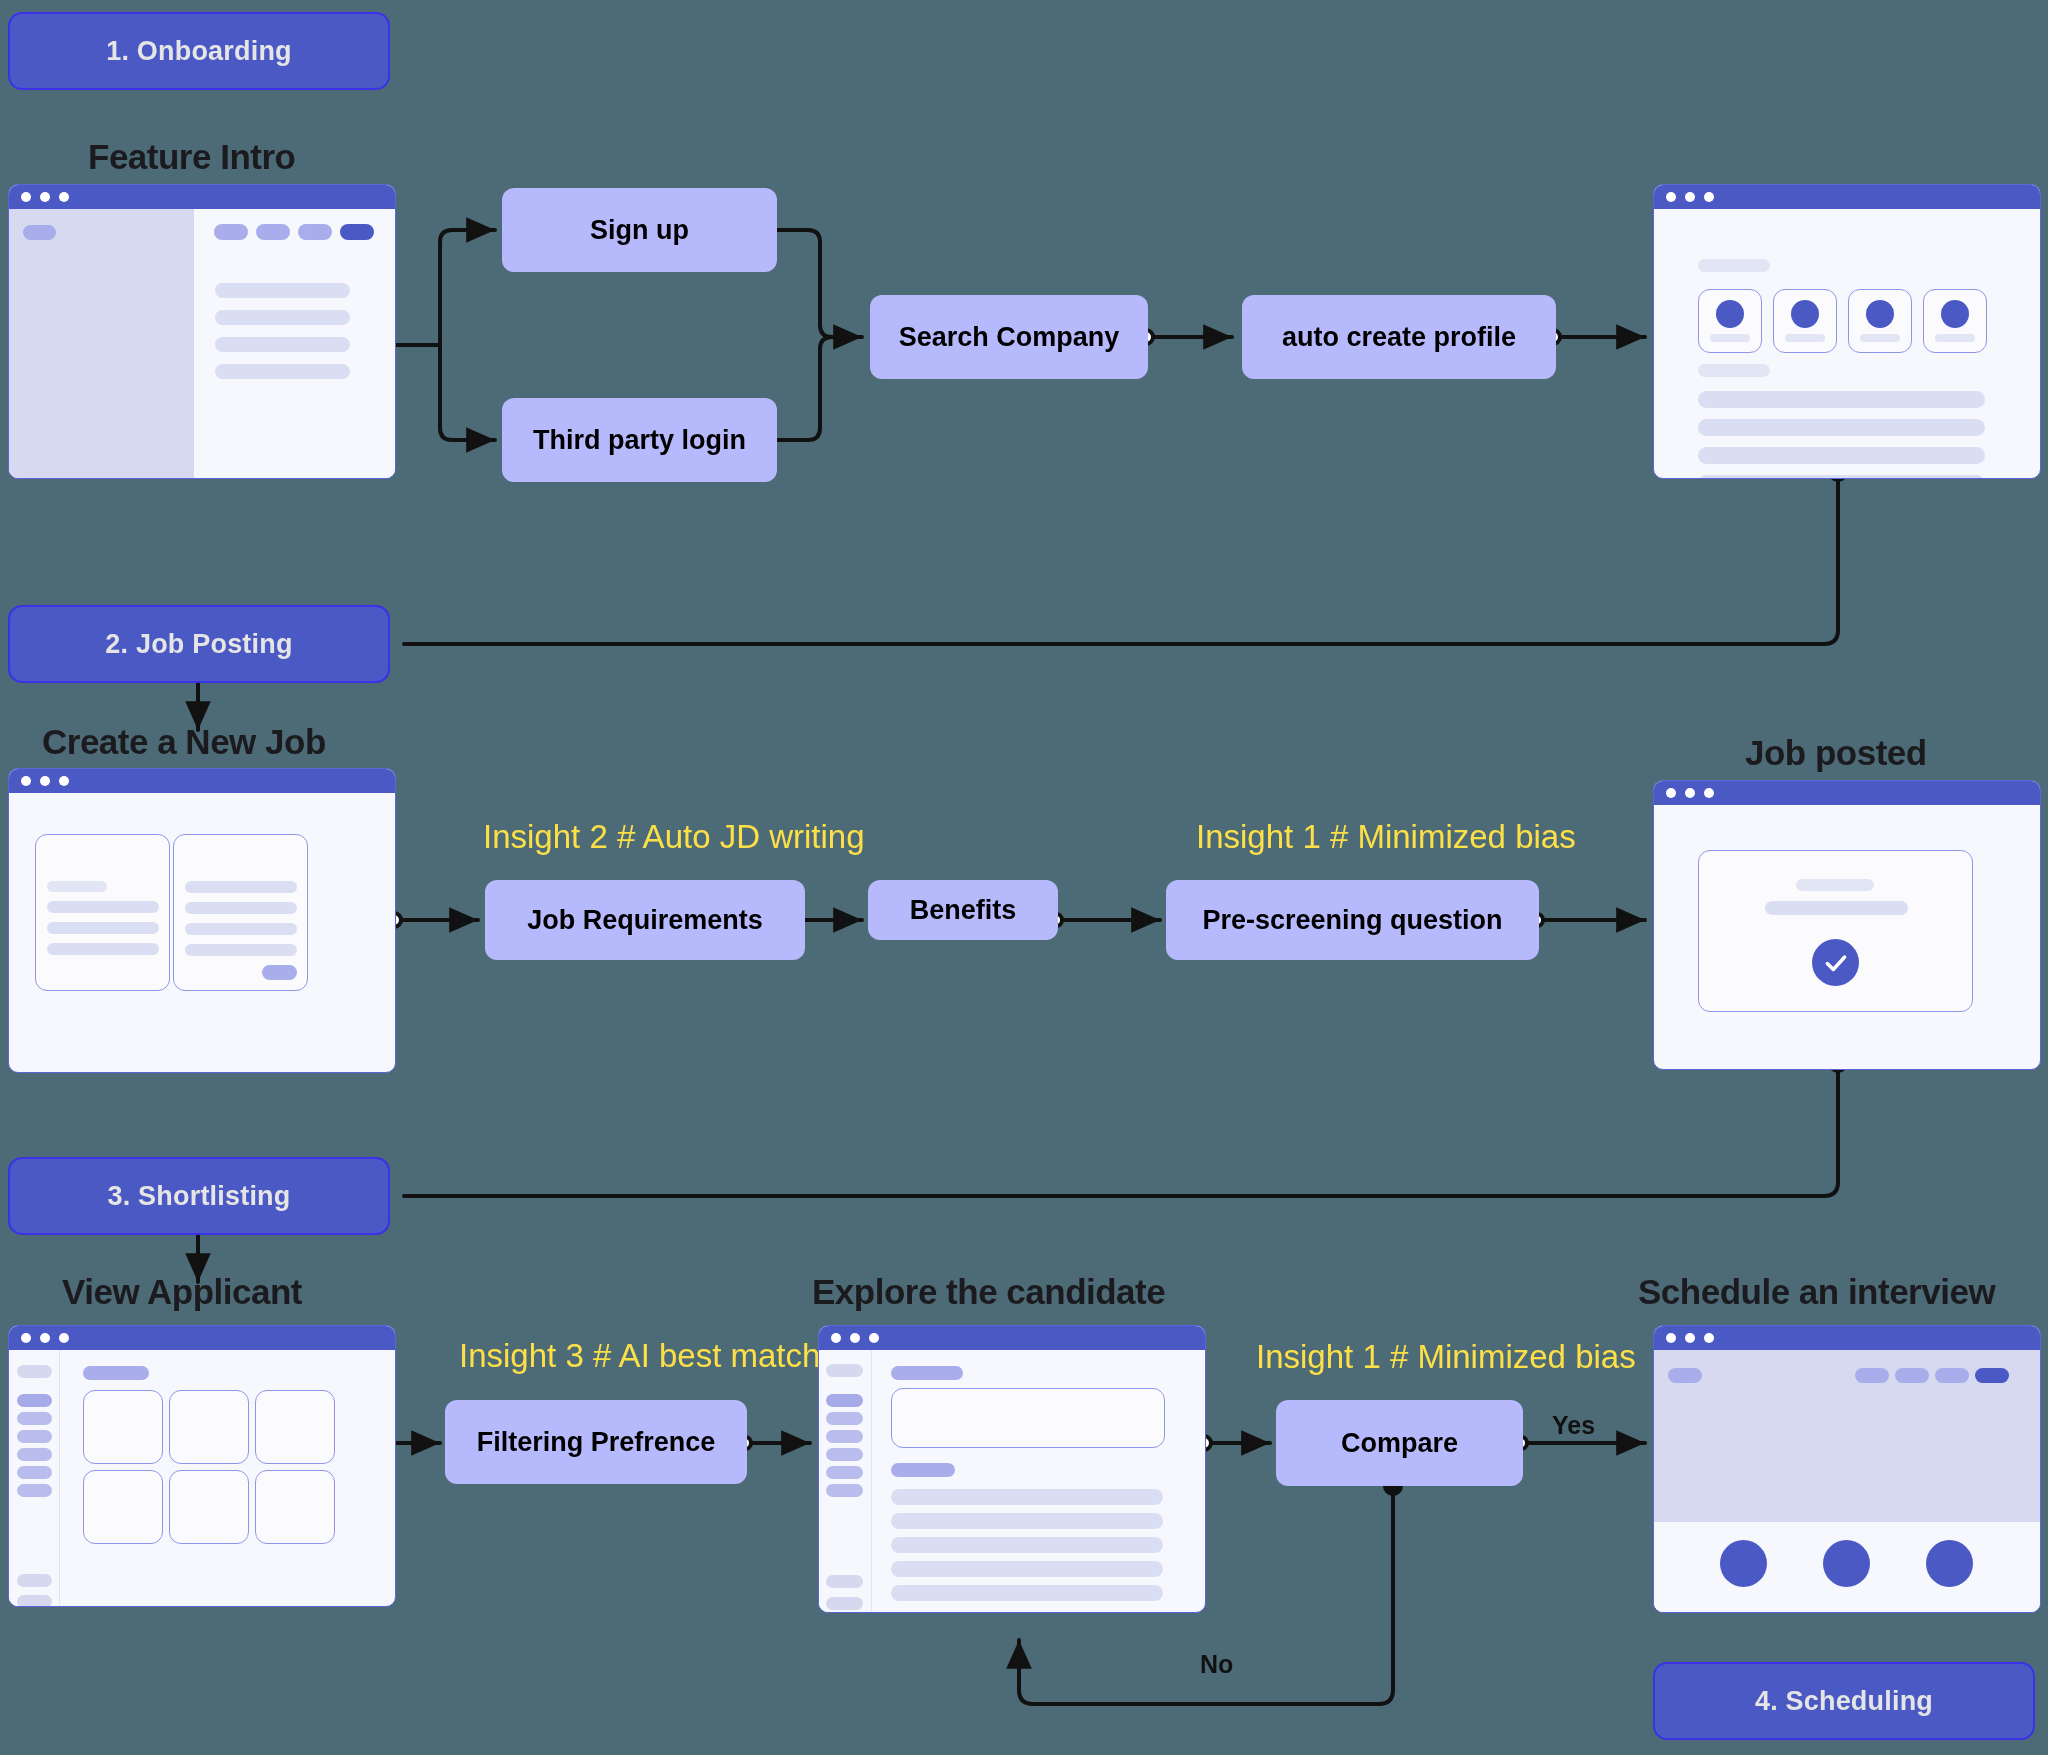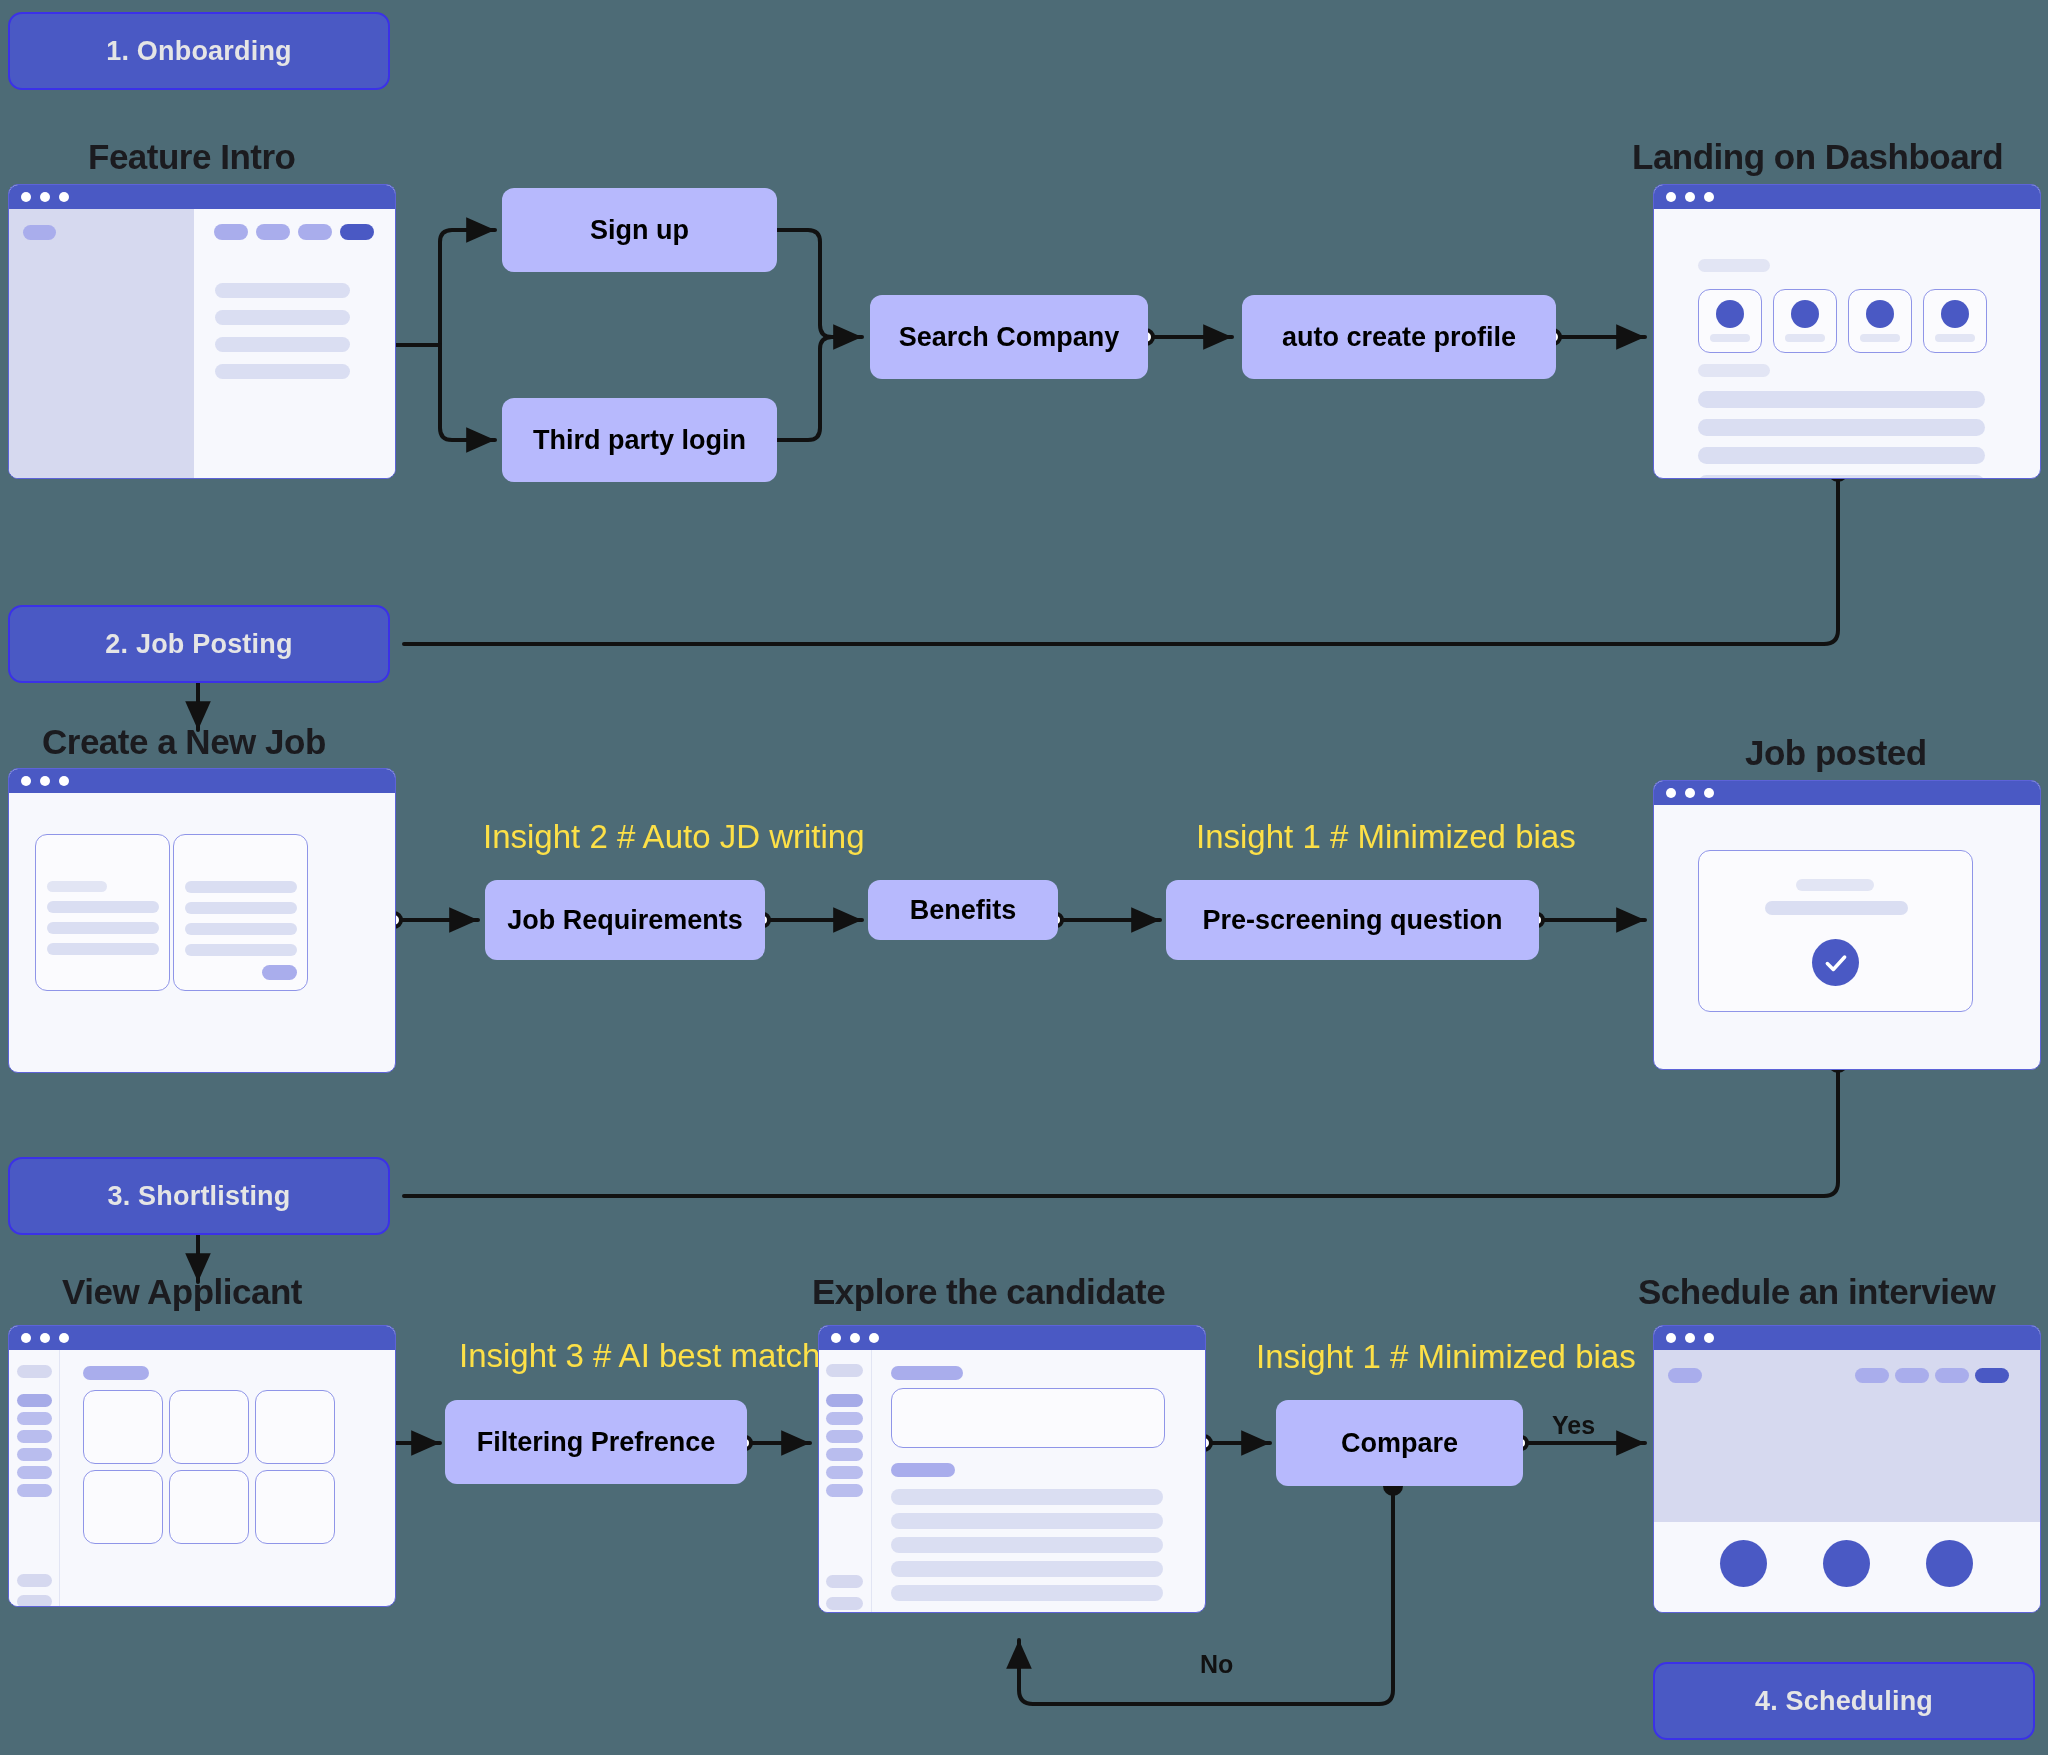--- a/index.html
+++ b/index.html
@@ -180,21 +180,20 @@
 
   <div class="section-pill" style="left:8px;top:1157px;width:382px;height:78px;">
     <span>3.  Shortlisting</span>
   </div>
 
   <div class="section-pill" style="left:1653px;top:1662px;width:382px;height:78px;">
     <span>4.  Scheduling</span>
   </div>
 
   <div class="screen-title" style="left:88px;top:137px;">Feature Intro</div>
-  <div class="screen-title" style="left:1632px;top:137px;">Landing on Dashboard</div>
   <div class="screen-title" style="left:42px;top:722px;">Create a New Job</div>
   <div class="screen-title" style="left:1745px;top:733px;">Job posted</div>
   <div class="screen-title" style="left:62px;top:1272px;">View Applicant</div>
   <div class="screen-title" style="left:812px;top:1272px;">Explore the candidate</div>
   <div class="screen-title" style="left:1638px;top:1272px;">Schedule an interview</div>
 
   <div class="insight" style="left:483px;top:818px;">Insight 2 # Auto JD writing</div>
   <div class="insight" style="left:1196px;top:818px;">Insight 1 # Minimized bias</div>
   <div class="insight" style="left:443px;top:1337px;margin-left:16px;">Insight 3 #  AI best match</div>
   <div class="insight" style="left:1256px;top:1338px;">Insight 1 # Minimized bias</div>
@@ -211,21 +210,21 @@
   </div>
 
   <div class="node" style="left:870px;top:295px;width:278px;height:84px;">
     <span>Search Company</span>
   </div>
 
   <div class="node" style="left:1242px;top:295px;width:314px;height:84px;">
     <span>auto create profile</span>
   </div>
 
-  <div class="node" style="left:485px;top:880px;width:280px;height:80px;">
+  <div class="node" style="left:485px;top:880px;width:320px;height:80px;">
     <span>Job Requirements</span>
   </div>
 
   <div class="node" style="left:868px;top:880px;width:190px;height:60px;">
     <span>Benefits</span>
   </div>
 
   <div class="node" style="left:1166px;top:880px;width:373px;height:80px;">
     <span>Pre-screening question</span>
   </div>

